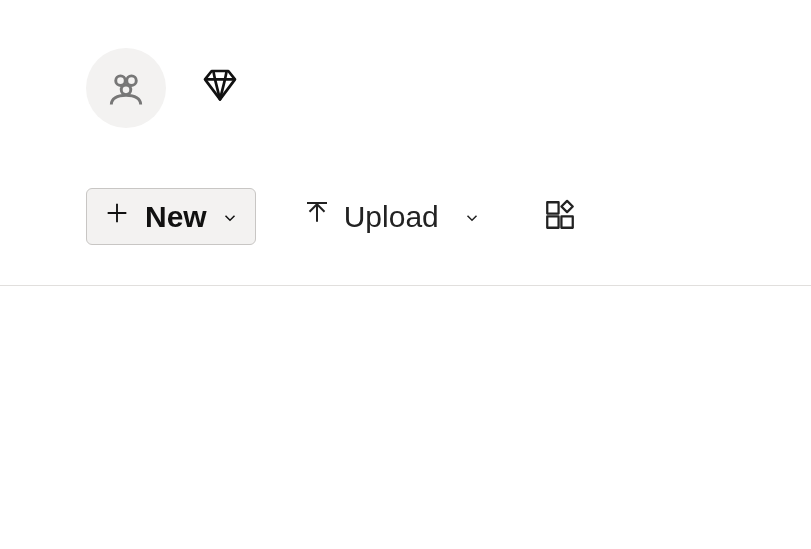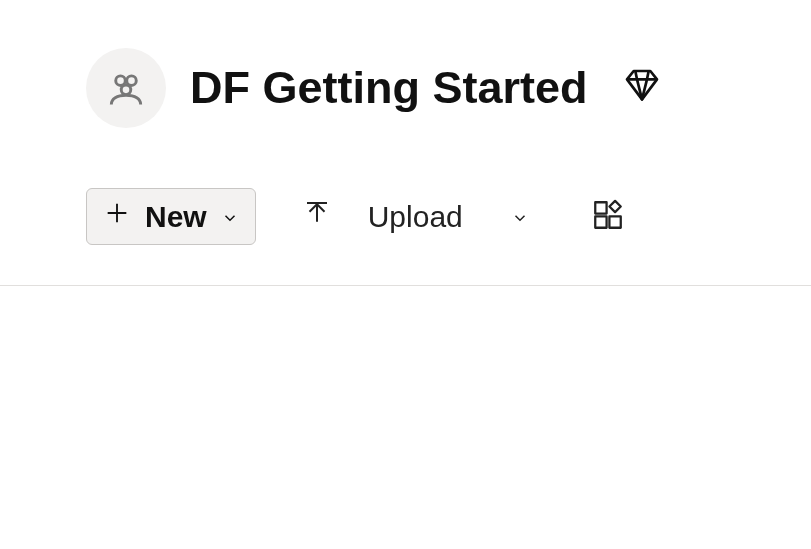--- a/index.html
+++ b/index.html
@@ -51,21 +51,21 @@
       border: 1px solid #c8c6c4;
       border-radius: 6px;
       font-size: 30px;
       font-weight: 600;
       color: #111;
       cursor: pointer;
     }
     .upload-btn {
       display: flex;
       align-items: center;
-      gap: 36px;
+      gap: 12px;
       padding: 10px 6px;
       background: transparent;
       border: none;
       font-size: 30px;
       font-weight: 400;
       color: #222;
       cursor: pointer;
     }
     .upload-btn .chev { margin-left: 12px; }
     .app-btn {
@@ -89,21 +89,20 @@
 
 <div class="header">
   <div class="ws-icon">
     <svg width="44" height="44" viewBox="0 0 24 24" fill="none" stroke="#777" stroke-width="1.6">
       <circle cx="9" cy="8" r="2.6"></circle>
       <circle cx="15" cy="8" r="2.6"></circle>
       <circle cx="12" cy="13" r="2.6"></circle>
       <path d="M4 21c0-3 3-5 8-5s8 2 8 5"></path>
     </svg>
   </div>
-  <div class="ws-title">DF Getting Started</div>
   <div class="diamond">
     <svg width="40" height="40" viewBox="0 0 24 24" fill="none" stroke="#111" stroke-width="1.6" stroke-linejoin="round">
       <path d="M3 8l4-5h10l4 5-9 12L3 8z"></path>
       <path d="M3 8h18M8 3l1 5 3 12 3-12 1-5"></path>
     </svg>
   </div>
 </div>
 
 <div class="toolbar">
   <button class="new-btn">

